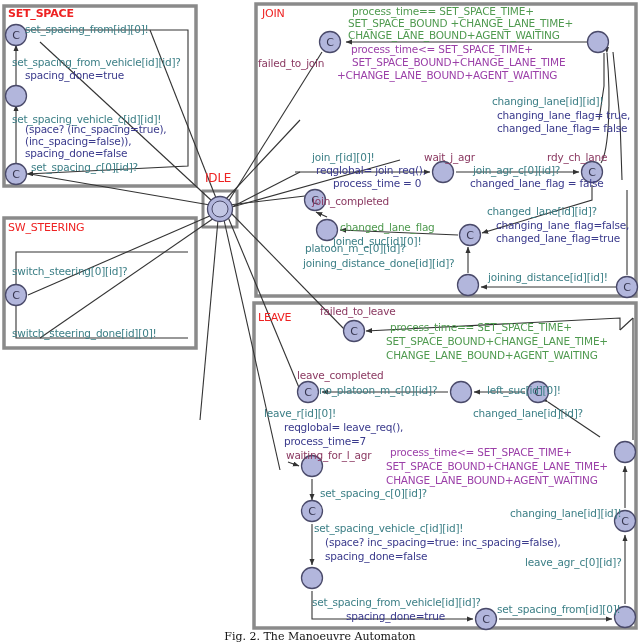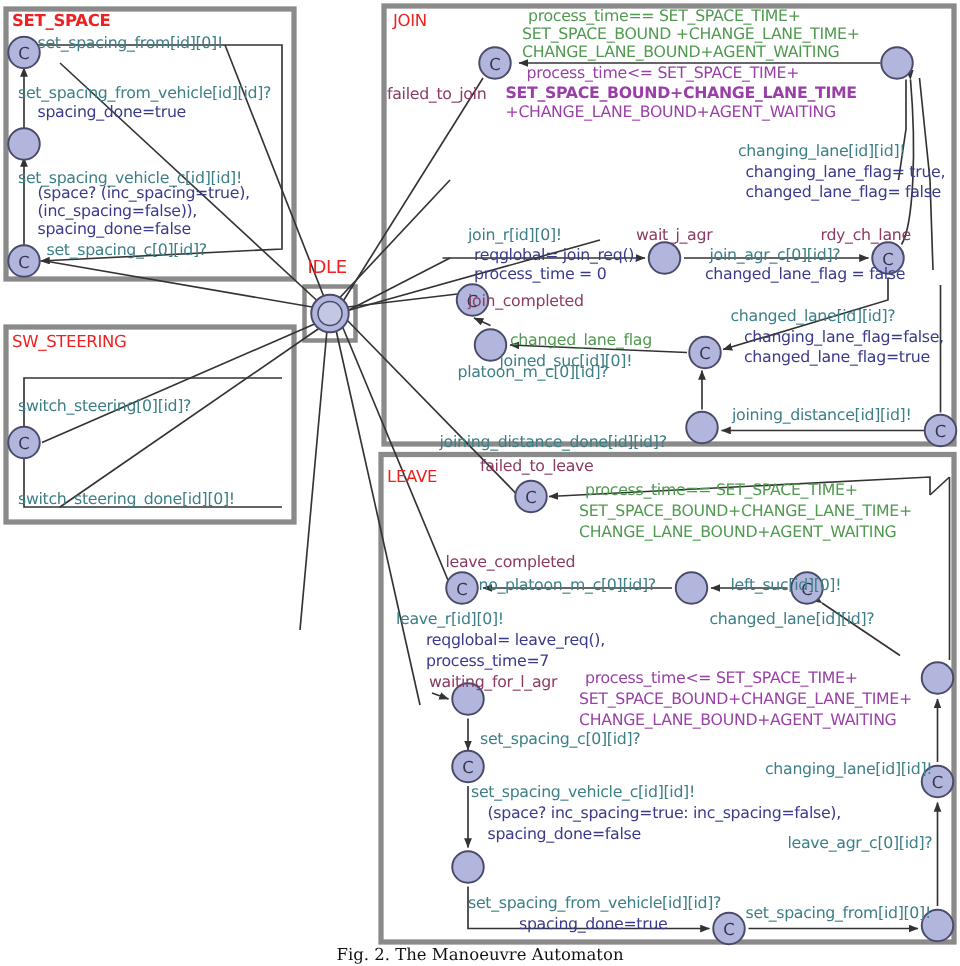--- a/index.html
+++ b/index.html
@@ -193,40 +193,40 @@
       <div class="lbl t105 assign" style="left: 12px; top: 136px;">(inc_spacing=false)),</div>
       <div class="lbl t105 assign" style="left: 12px; top: 148px;">spacing_done=false</div>
       <div class="lbl t105 sync" style="left: 31px; top: 162px;">set_spacing_c[0][id]?</div>
       <div class="lbl t105 sync" style="left: 12px; top: 266px;">switch_steering[0][id]?</div>
       <div class="lbl t105 sync" style="left: 12px; top: 328px;">switch_steering_done[id][0]!</div>
       <div class="lbl t105 guard" style="left: 352px; top: 6px;">process_time== SET_SPACE_TIME+</div>
       <div class="lbl t105 guard" style="left: 348px; top: 18px;">SET_SPACE_BOUND +CHANGE_LANE_TIME+</div>
       <div class="lbl t105 guard" style="left: 348px; top: 30px;">CHANGE_LANE_BOUND+AGENT_WAITING</div>
       <div class="lbl t105 locname" style="left: 258px; top: 58px;">failed_to_join</div>
       <div class="lbl t105 inv" style="left: 351px; top: 44px;">process_time&lt;= SET_SPACE_TIME+</div>
-      <div class="lbl t105 inv" style="left: 337px; top: 57px; font-weight: bold;">SET_SPACE_BOUND+CHANGE_LANE_TIME</div>
+      <div class="lbl t105 inv" style="left: 352px; top: 57px;">SET_SPACE_BOUND+CHANGE_LANE_TIME</div>
       <div class="lbl t105 inv" style="left: 337px; top: 70px;">+CHANGE_LANE_BOUND+AGENT_WAITING</div>
       <div class="lbl t105 sync" style="left: 492px; top: 96px;">changing_lane[id][id]!</div>
       <div class="lbl t105 assign" style="left: 484px; top: 110px;">changing_lane_flag= true,</div>
       <div class="lbl t105 assign" style="left: 484px; top: 123px;">changed_lane_flag= false</div>
       <div class="lbl t105 sync" style="left: 312px; top: 152px;">join_r[id][0]!</div>
       <div class="lbl t105 assign" style="left: 303px; top: 165px; text-align: right;">reqglobal= join_req(),</div>
-      <div class="lbl t105 assign" style="left: 303px; top: 178px;">process_time = 0</div>
+      <div class="lbl t105 assign" style="left: 320px; top: 178px;">process_time = 0</div>
       <div class="lbl t105 locname" style="left: 424px; top: 152px;">wait_j_agr</div>
       <div class="lbl t105 locname" style="left: 547px; top: 152px;">rdy_ch_lane</div>
       <div class="lbl t105 sync" style="left: 473px; top: 165px;">join_agr_c[0][id]?</div>
       <div class="lbl t105 assign" style="left: 457px; top: 178px;">changed_lane_flag = false</div>
       <div class="lbl t105 locname" style="left: 312px; top: 196px;">join_completed</div>
       <div class="lbl t105 sync" style="left: 305px; top: 208px; margin-top: 35px;">platoon_m_c[0][id]?</div>
       <div class="lbl t105 guard" style="left: 340px; top: 222px;">changed_lane_flag</div>
       <div class="lbl t105 sync" style="left: 333px; top: 236px;">joined_suc[id][0]!</div>
       <div class="lbl t105 sync" style="left: 487px; top: 206px;">changed_lane[id][id]?</div>
       <div class="lbl t105 assign" style="left: 483px; top: 220px;">changing_lane_flag=false,</div>
       <div class="lbl t105 assign" style="left: 483px; top: 233px;">changed_lane_flag=true</div>
-      <div class="lbl t105 sync" style="left: 293px; top: 258px; margin-top: 32px;">joining_distance_done[id][id]?</div>
+      <div class="lbl t105 sync" style="left: 303px; top: 258px;">joining_distance_done[id][id]?</div>
       <div class="lbl t105 sync" style="left: 488px; top: 272px;">joining_distance[id][id]!</div>
       <div class="lbl t105 locname" style="left: 320px; top: 306px;">failed_to_leave</div>
       <div class="lbl t105 guard" style="left: 390px; top: 322px;">process_time== SET_SPACE_TIME+</div>
       <div class="lbl t105 guard" style="left: 386px; top: 336px;">SET_SPACE_BOUND+CHANGE_LANE_TIME+</div>
       <div class="lbl t105 guard" style="left: 386px; top: 350px;">CHANGE_LANE_BOUND+AGENT_WAITING</div>
       <div class="lbl t105 locname" style="left: 297px; top: 370px;">leave_completed</div>
       <div class="lbl t105 sync" style="left: 319px; top: 385px;">no_platoon_m_c[0][id]?</div>
       <div class="lbl t105 sync" style="left: 487px; top: 385px; text-align: center;">left_suc[id][0]!</div>
       <div class="lbl t105 sync" style="left: 264px; top: 408px;">leave_r[id][0]!</div>
       <div class="lbl t105 sync" style="left: 473px; top: 408px;">changed_lane[id][id]?</div>

